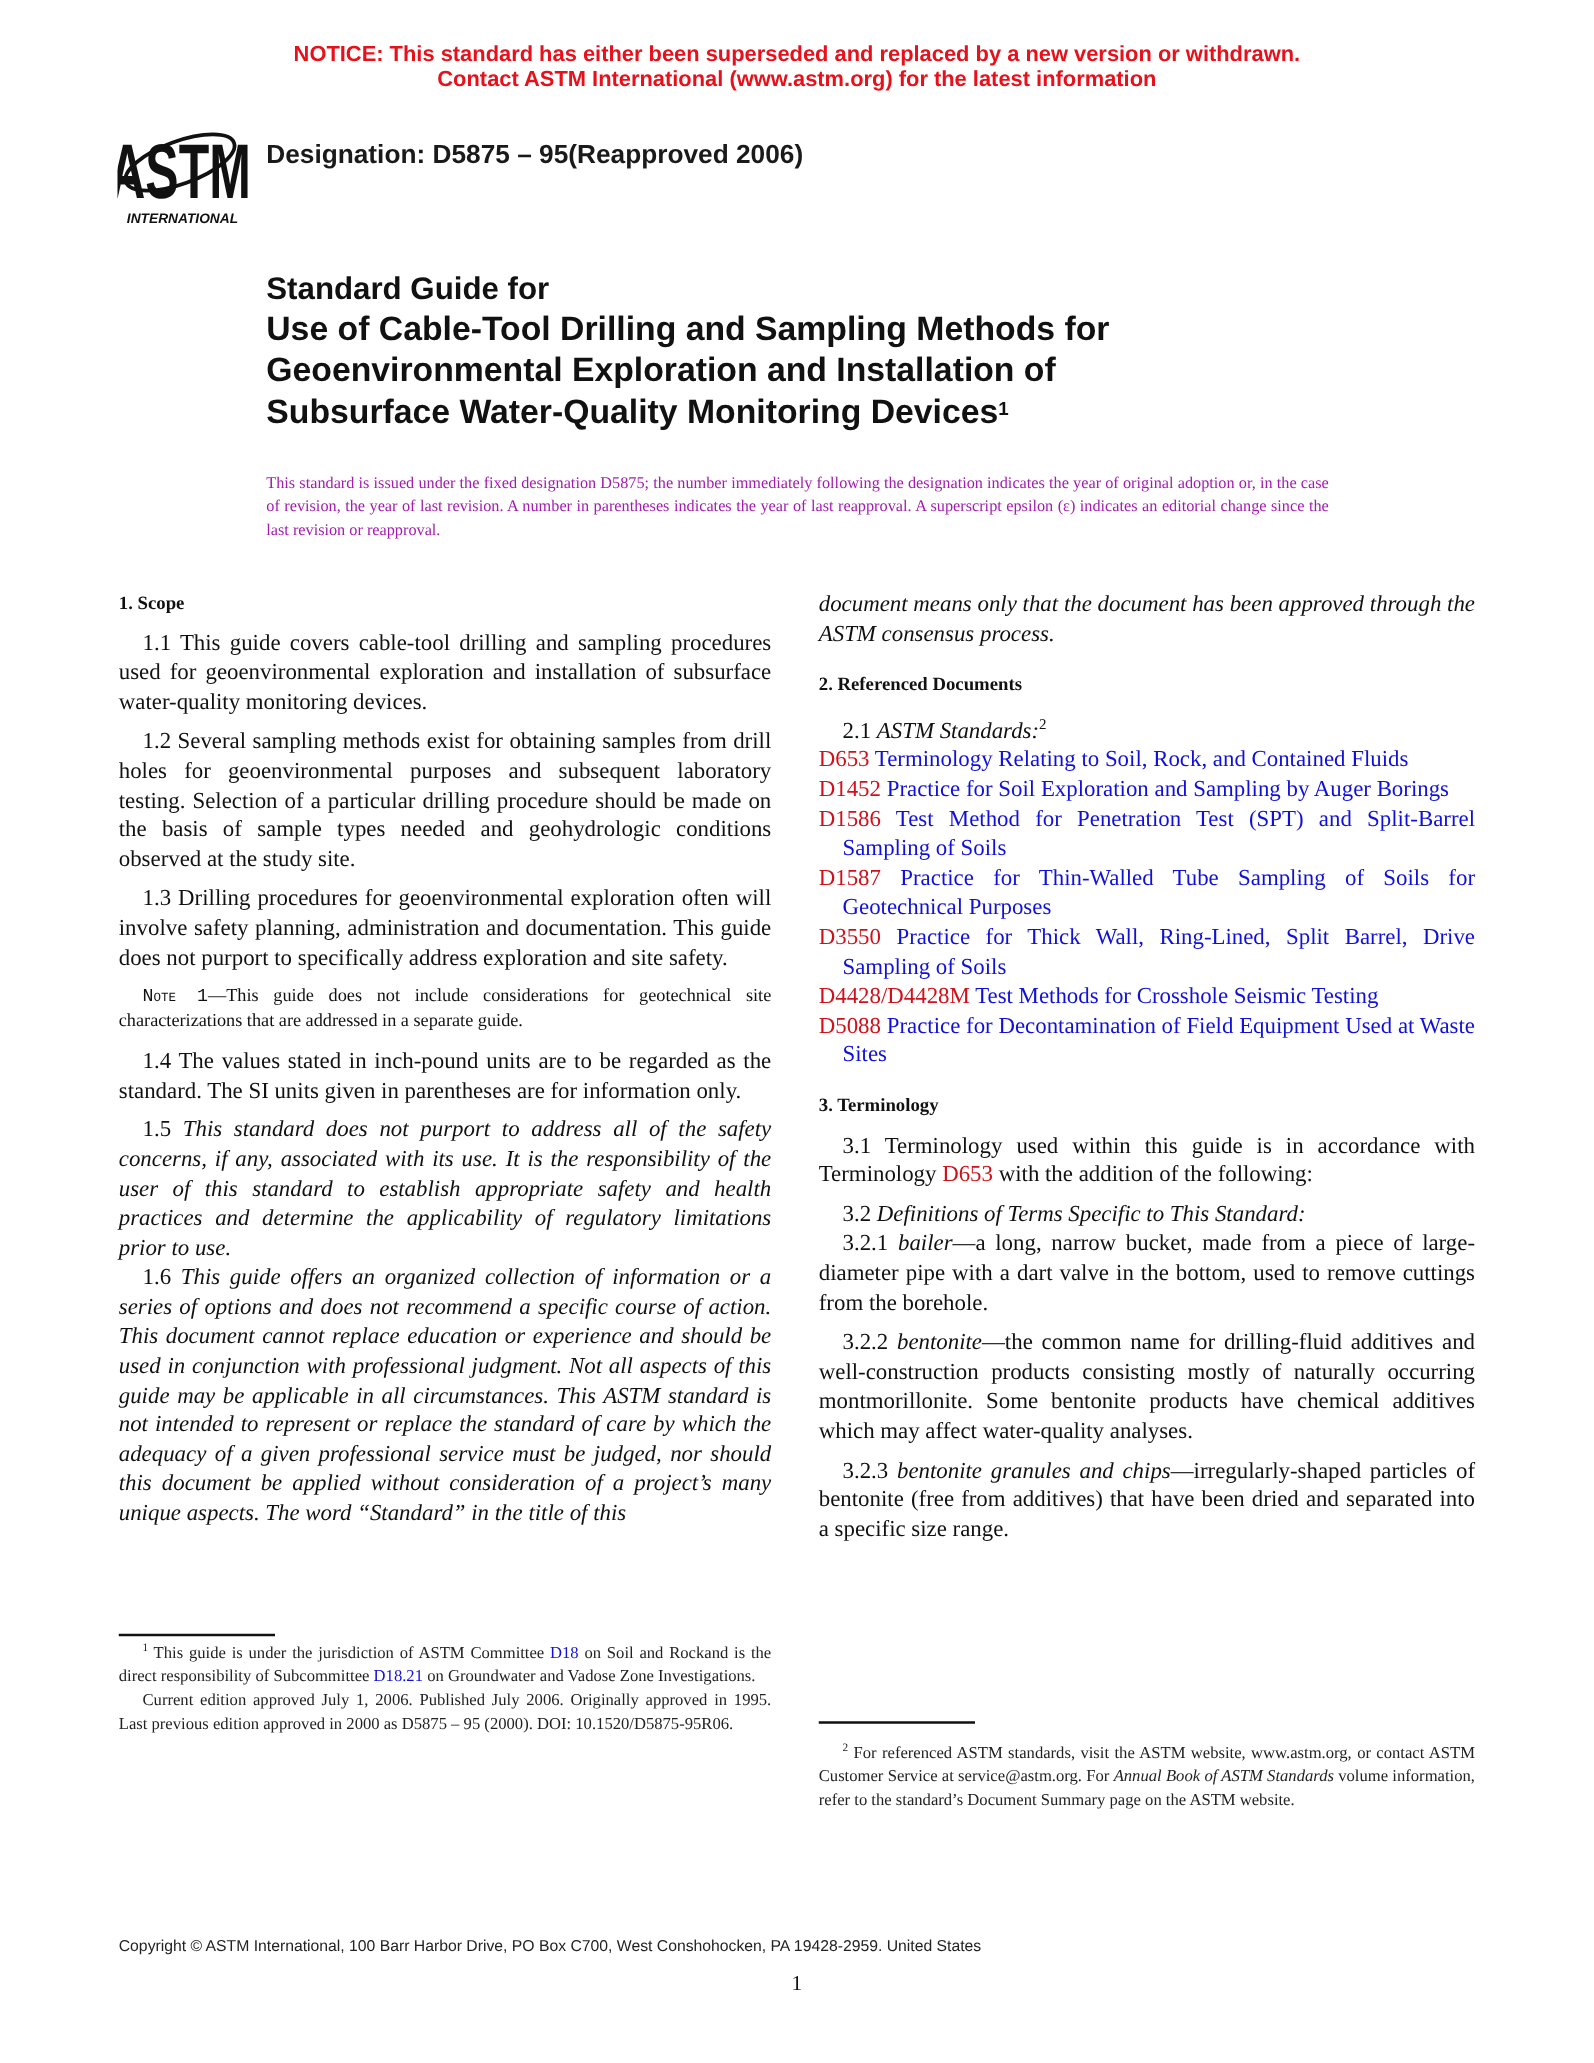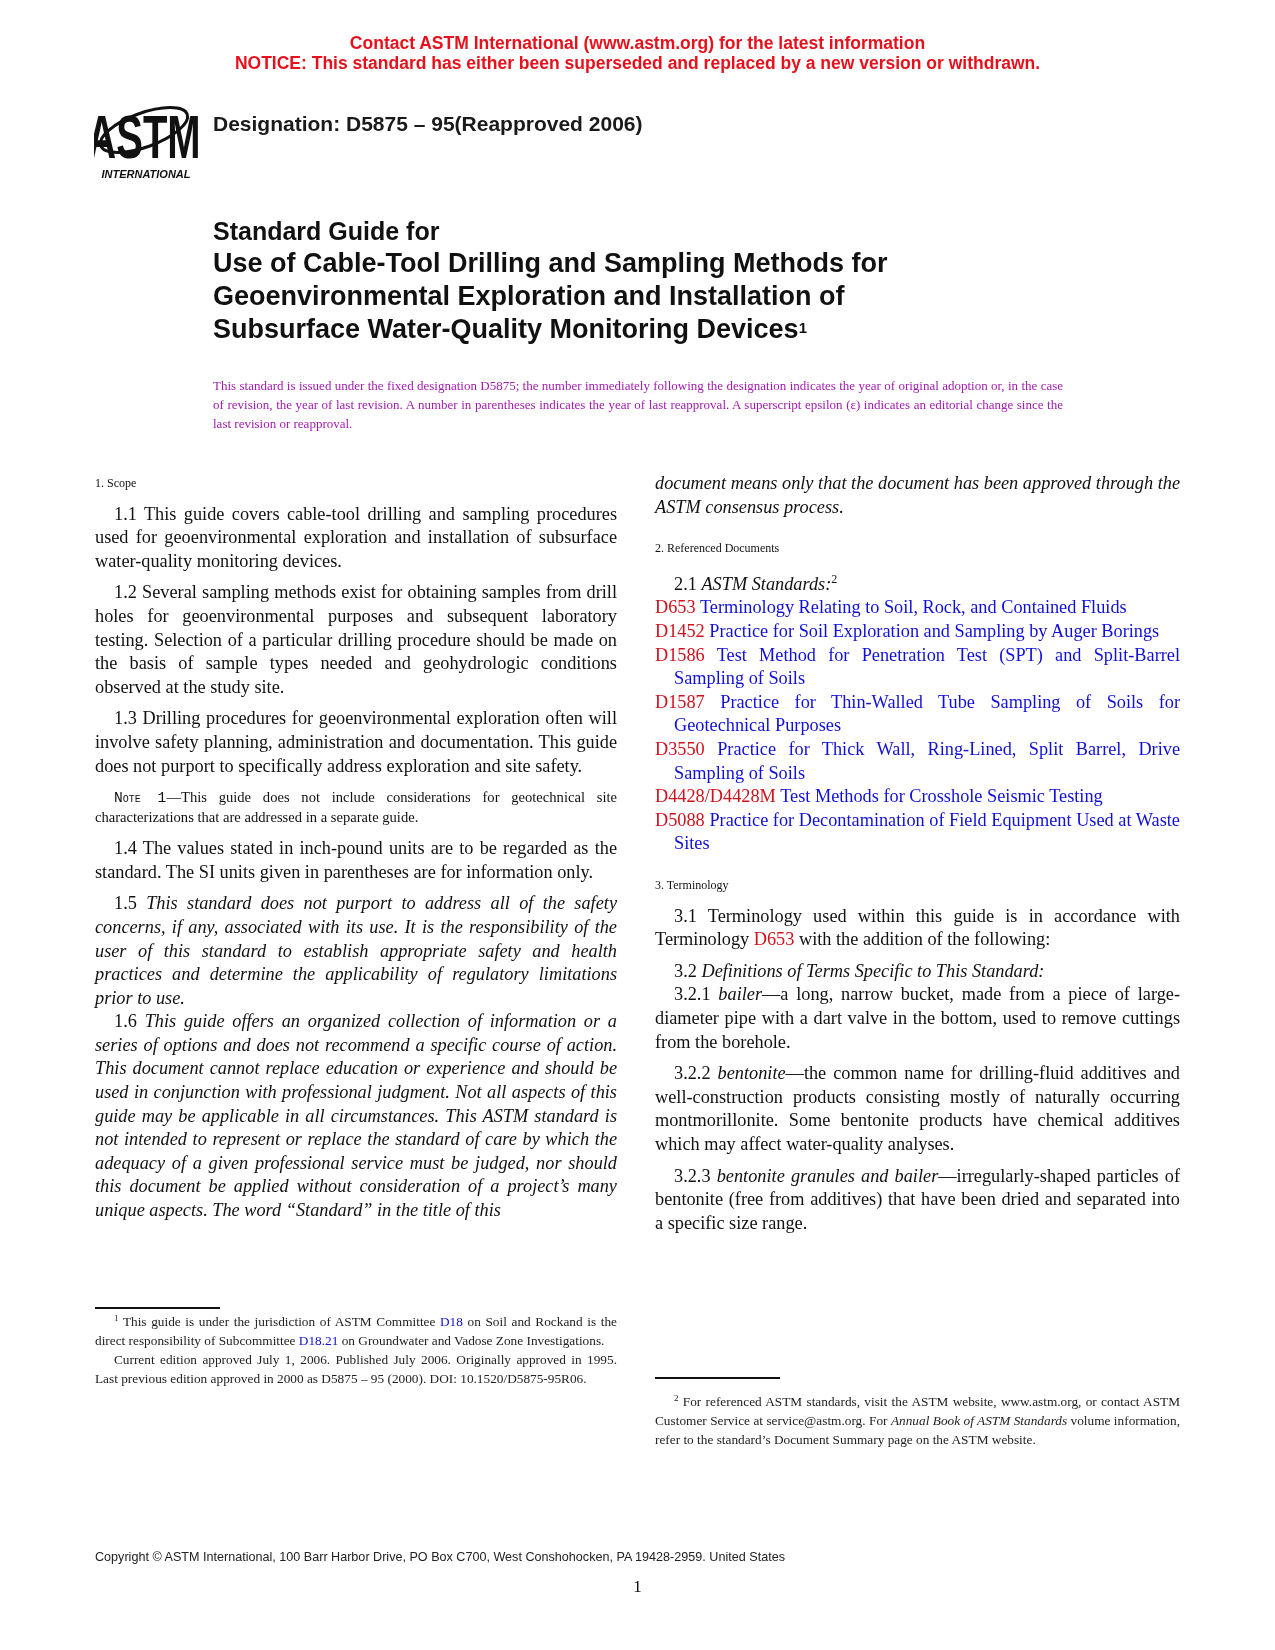--- a/index.html
+++ b/index.html
@@ -15,21 +15,21 @@
   .title-block { left: 213px; top: 215px; width: 950px; }
   .title-block .pre { font-size: 25px; font-weight: bold; line-height: 32px; }
   .title-block .main { font-size: 27px; font-weight: bold; line-height: 33px; }
   .title-block sup { font-size: 15px; vertical-align: top; position: relative; top: -2px; }
 
   .issued { left: 213px; top: 376px; width: 850px; font-size: 13px; line-height: 19px; text-align: justify; color: #a21caf; }
 
   .col { top: 472px; width: 522px; font-size: 18.3px; line-height: 23.6px; text-align: justify; }
   .col-left { left: 95px; }
   .col-right { left: 655px; width: 525px; }
-  .h { font-weight: normal; font-size: 12px; margin: 0 0 7px 0; }
+  .h { font-weight: bold; font-size: 15px; margin: 0 0 7px 0; }
   .p { margin: 0 0 8px 0; text-indent: 19px; }
   .p.tight { margin-bottom: 0; }
   .it { font-style: italic; }
   .note { font-size: 14.6px; line-height: 19px; text-indent: 19px; margin: 10px 0 10px 0; }
   .note .sc { font-variant: small-caps; font-family: Liberation Mono, monospace; }
   .ref { margin: 0; padding-left: 19px; text-indent: -19px; text-align: justify; color: #1010d8; }
   .ref .code { color: #d0101a; }
   .redlink { color: #d0101a; }
   .bluelink { color: #1010d8; }
 
@@ -38,22 +38,22 @@
   .fn p { margin: 0; text-indent: 19px; }
   .fn sup { font-size: 9px; }
 
   .copyright { left: 95px; top: 1550px; font-size: 12.6px; color: #222; }
   .pagenum { left: 0; width: 1275px; top: 1577px; text-align: center; font-size: 17px; }
 </style>
 </head>
 <body>
 
 <div class="abs notice sans">
+  <div>NOTICE: This standard has either been superseded and replaced by a new version or withdrawn.</div>
   <div>Contact ASTM International (www.astm.org) for the latest information</div>
-  <div>NOTICE: This standard has either been superseded and replaced by a new version or withdrawn.</div>
 </div>
 
 <div class="abs logo">
   <svg width="110" height="92" viewBox="0 0 110 92">
     <ellipse cx="50" cy="40" rx="46" ry="17" fill="none" stroke="#111" stroke-width="3" transform="rotate(-20 50 40)"></ellipse>
     <text x="50" y="66" text-anchor="middle" font-family="Liberation Sans, sans-serif" font-weight="bold" font-size="40" fill="#111" transform="scale(1,1.55) translate(0,-22)">ASTM</text>
     <text x="52" y="88" text-anchor="middle" font-family="Liberation Sans, sans-serif" font-weight="bold" font-style="italic" font-size="11" fill="#111">INTERNATIONAL</text>
   </svg>
 </div>
 
@@ -101,21 +101,21 @@
     <p class="ref"><span class="code">D3550</span> <span>Practice for Thick Wall, Ring-Lined, Split Barrel, Drive Sampling of Soils</span></p>
     <p class="ref"><span class="code">D4428/D4428M</span> <span>Test Methods for Crosshole Seismic Testing</span></p>
     <p class="ref"><span class="code">D5088</span> <span>Practice for Decontamination of Field Equipment Used at Waste Sites</span></p>
   </div>
 
   <div class="h" style="margin-top:18px;">3. Terminology</div>
   <p class="p"><span>3.1 Terminology used within this guide is in accordance with Terminology </span><span class="redlink">D653</span><span> with the addition of the following:</span></p>
   <p class="p tight"><span>3.2</span> <span class="it">Definitions of Terms Specific to This Standard:</span></p>
   <p class="p"><span>3.2.1</span> <span class="it">bailer</span><span>—a long, narrow bucket, made from a piece of large-diameter pipe with a dart valve in the bottom, used to remove cuttings from the borehole.</span></p>
   <p class="p"><span>3.2.2</span> <span class="it">bentonite</span><span>—the common name for drilling-fluid additives and well-construction products consisting mostly of naturally occurring montmorillonite. Some bentonite products have chemical additives which may affect water-quality analyses.</span></p>
-  <p class="p"><span>3.2.3</span> <span class="it">bentonite granules and bailer</span><span>—irregularly-shaped particles of bentonite (free from additives) that have been dried and separated into a specific size range.</span></p>
+  <p class="p"><span>3.2.3</span> <span class="it">bentonite granules and chips</span><span>—irregularly-shaped particles of bentonite (free from additives) that have been dried and separated into a specific size range.</span></p>
 
   <div style="position:absolute; top:905px; left:0; width:525px;">
     <div class="fn-rule"></div>
     <div class="fn serif" style="margin-top:10px;">
       <p><sup>2</sup><span> For referenced ASTM standards, visit the ASTM website, www.astm.org, or contact ASTM Customer Service at service@astm.org. For </span><span class="it">Annual Book of ASTM Standards</span><span> volume information, refer to the standard’s Document Summary page on the ASTM website.</span></p>
     </div>
   </div>
 </div>
 
 <div class="abs copyright sans">Copyright © ASTM International, 100 Barr Harbor Drive, PO Box C700, West Conshohocken, PA 19428-2959. United States</div>

